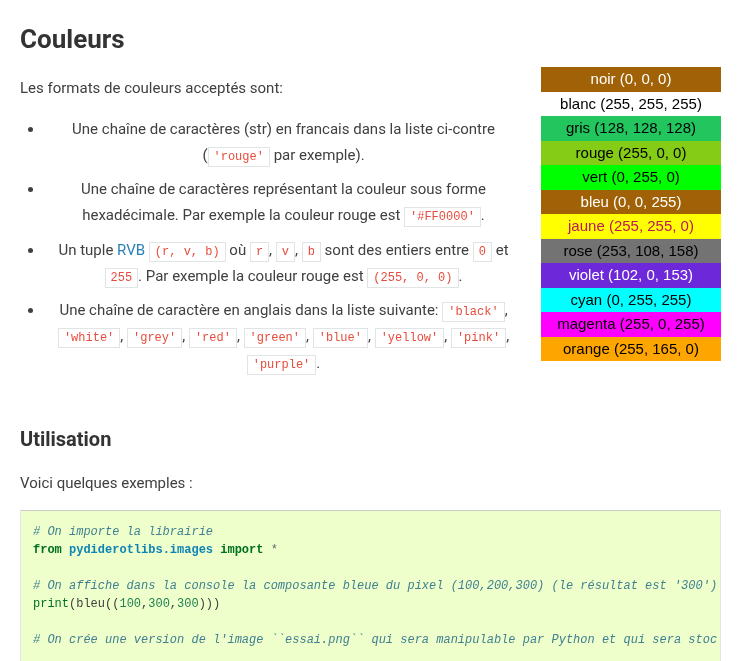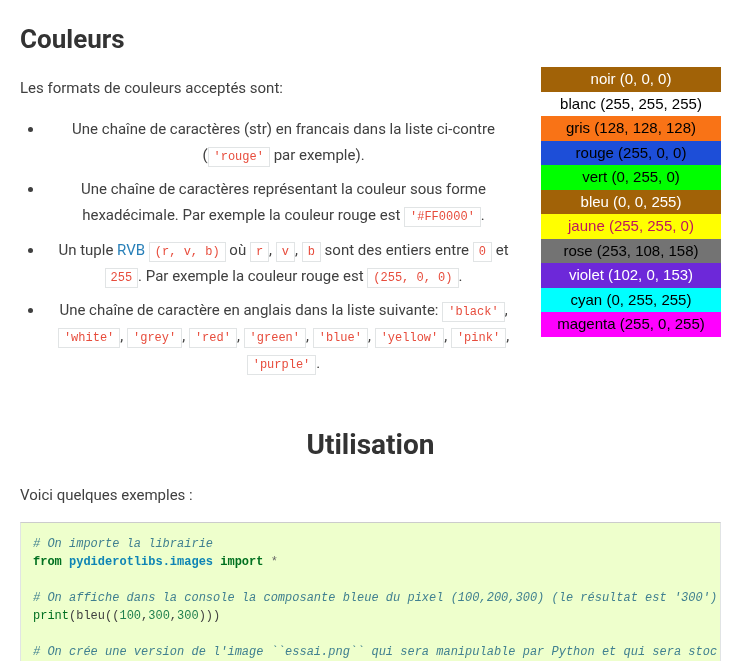--- a/index.html
+++ b/index.html
@@ -12,21 +12,21 @@
     width: 741px;
     box-sizing: border-box;
   }
   h2 {
     font-family: "Segoe UI", Roboto, sans-serif;
     font-weight: 700;
     color: #333;
     margin: 0 0 18px 0;
   }
   h2.first { font-size: 26px; }
-  h2.second { font-size: 28px; margin-top: 30px; text-align: center; }
+  h2.second { font-size: 20px; margin-top: 30px; }
   p { margin: 0 0 16px 0; }
   .row { display: flex; gap: 18px; align-items: flex-start; }
   .textcol { flex: 1; }
   ul { margin: 0 0 18px 0; padding-left: 24px; }
   li { margin-bottom: 8px; line-height: 1.75; text-align: center; }
   a.link { color: #2980B9; text-decoration: none; }
   code.lit {
     font-family: Consolas, "Liberation Mono", Menlo, monospace;
     font-size: 12px;
     color: #E74C3C;
@@ -88,24 +88,24 @@
   </div>
   <table class="color-table">
     <tbody id="ctbody">
         <tr>
           <td style="background: #a16207; color: rgb(255, 255, 255);">noir (0, 0, 0)</td>
         </tr>
         <tr>
           <td style="background: rgb(255, 255, 255); color: rgb(0, 0, 0);">blanc (255, 255, 255)</td>
         </tr>
         <tr>
-          <td style="background: #f97316; color: rgb(0, 0, 0);">gris (128, 128, 128)</td>
+          <td style="background: #22c55e; color: rgb(0, 0, 0);">gris (128, 128, 128)</td>
         </tr>
         <tr>
-          <td style="background: #1d4ed8; color: rgb(0, 0, 0);">rouge (255, 0, 0)</td>
+          <td style="background: #84cc16; color: rgb(0, 0, 0);">rouge (255, 0, 0)</td>
         </tr>
         <tr>
           <td style="background: rgb(0, 255, 0); color: rgb(0, 0, 0);">vert (0, 255, 0)</td>
         </tr>
         <tr>
           <td style="background: #a16207; color: rgb(255, 255, 255);">bleu (0, 0, 255)</td>
         </tr>
         <tr>
           <td style="background: rgb(255, 255, 0); color: #be185d;">jaune (255, 255, 0)</td>
         </tr>
@@ -114,20 +114,23 @@
         </tr>
         <tr>
           <td style="background: #6d28d9; color: rgb(255, 255, 255);">violet (102, 0, 153)</td>
         </tr>
         <tr>
           <td style="background: rgb(0, 255, 255); color: rgb(0, 0, 0);">cyan (0, 255, 255)</td>
         </tr>
         <tr>
           <td style="background: rgb(255, 0, 255); color: rgb(0, 0, 0);">magenta (255, 0, 255)</td>
         </tr>
+        <tr>
+          <td style="background: rgb(255, 165, 0); color: rgb(0, 0, 0);">orange (255, 165, 0)</td>
+        </tr>
       </tbody>
   </table>
 </div>
 
 <h2 class="second">Utilisation</h2>
 <p>Voici quelques exemples :</p>
 
 <div class="codeblock"><span class="c1"># On importe la librairie</span>
 <span class="kw">from</span> <span class="nm">pydiderotlibs.images</span> <span class="kw">import</span> <span class="op">*</span>
 

